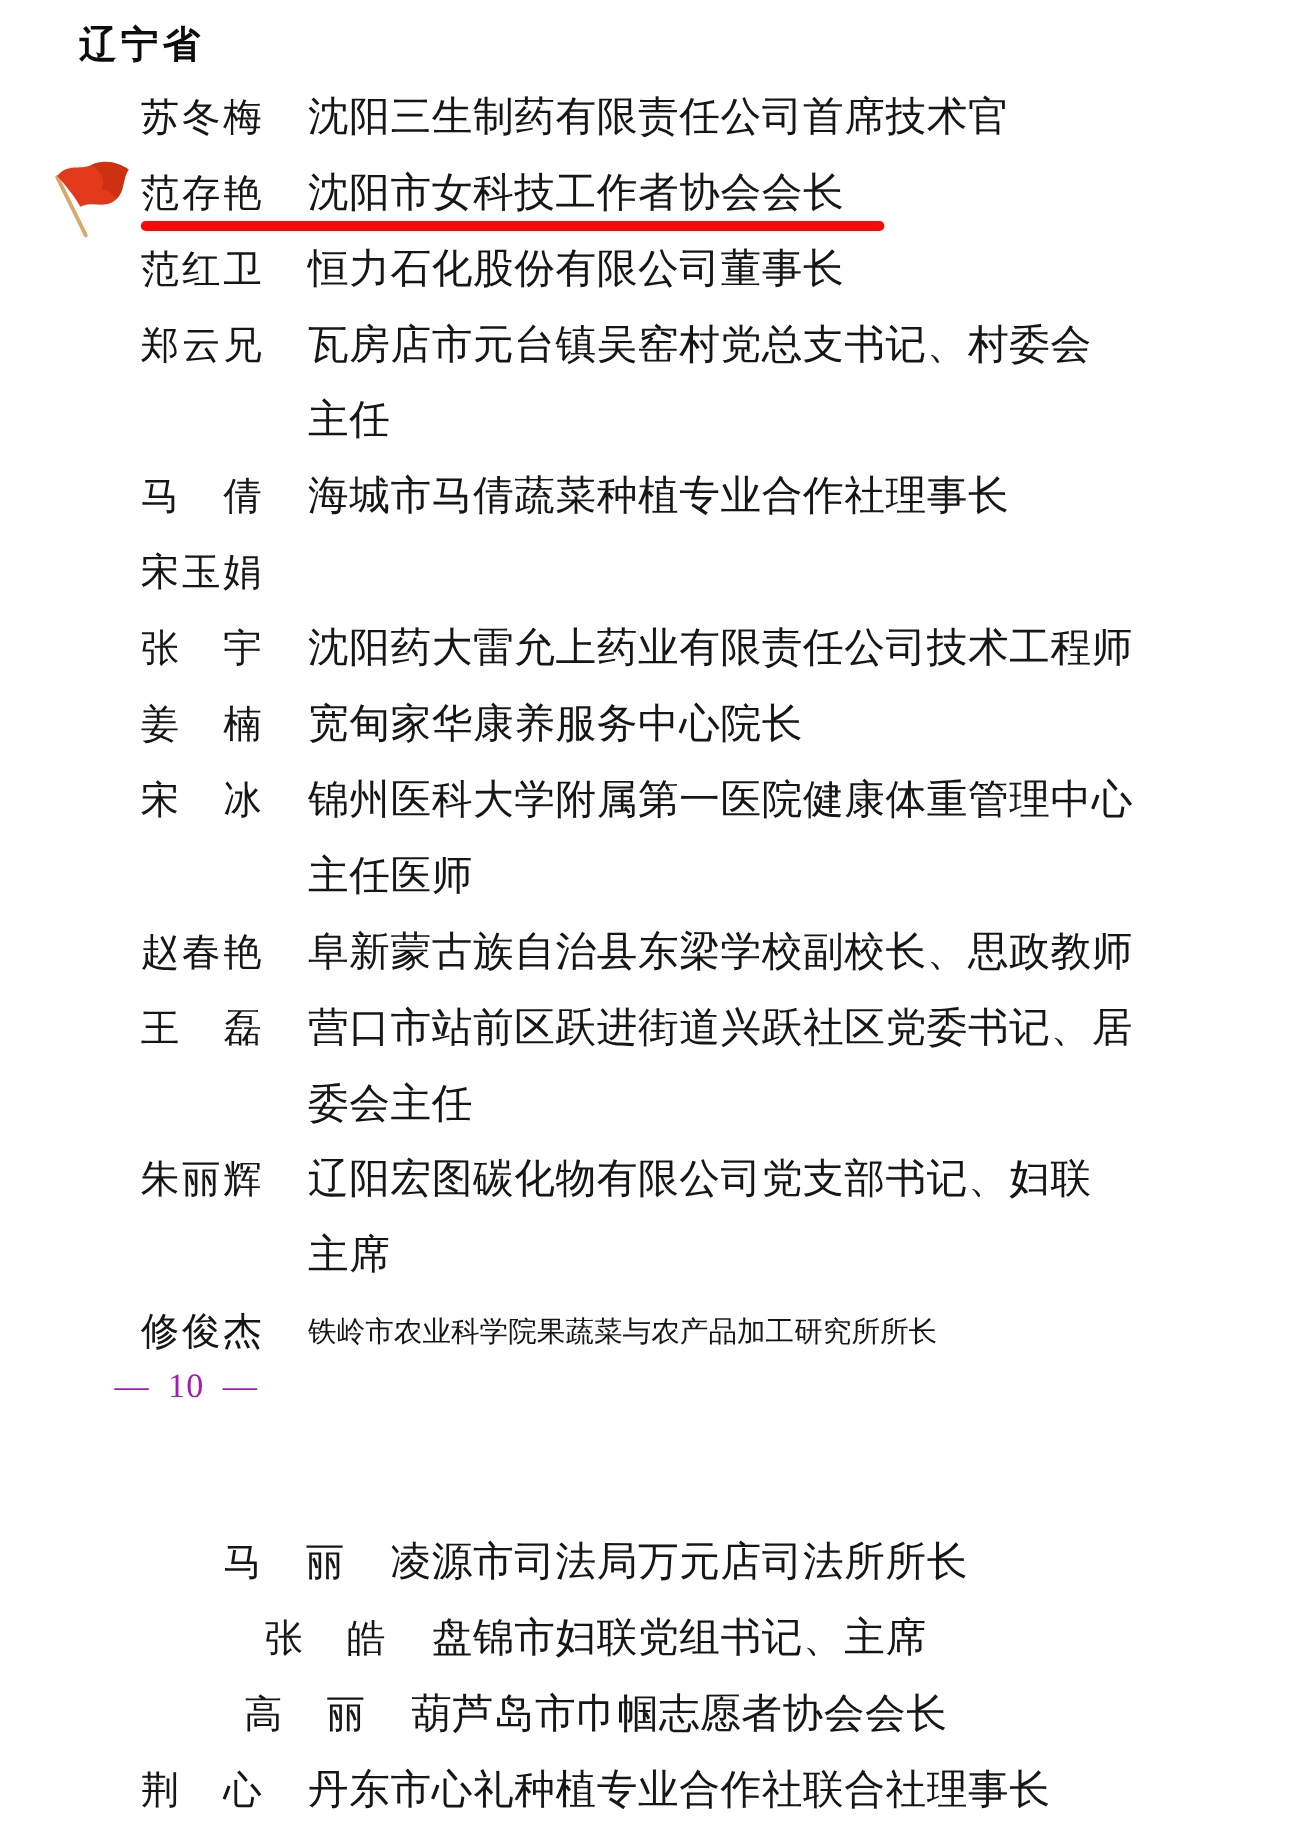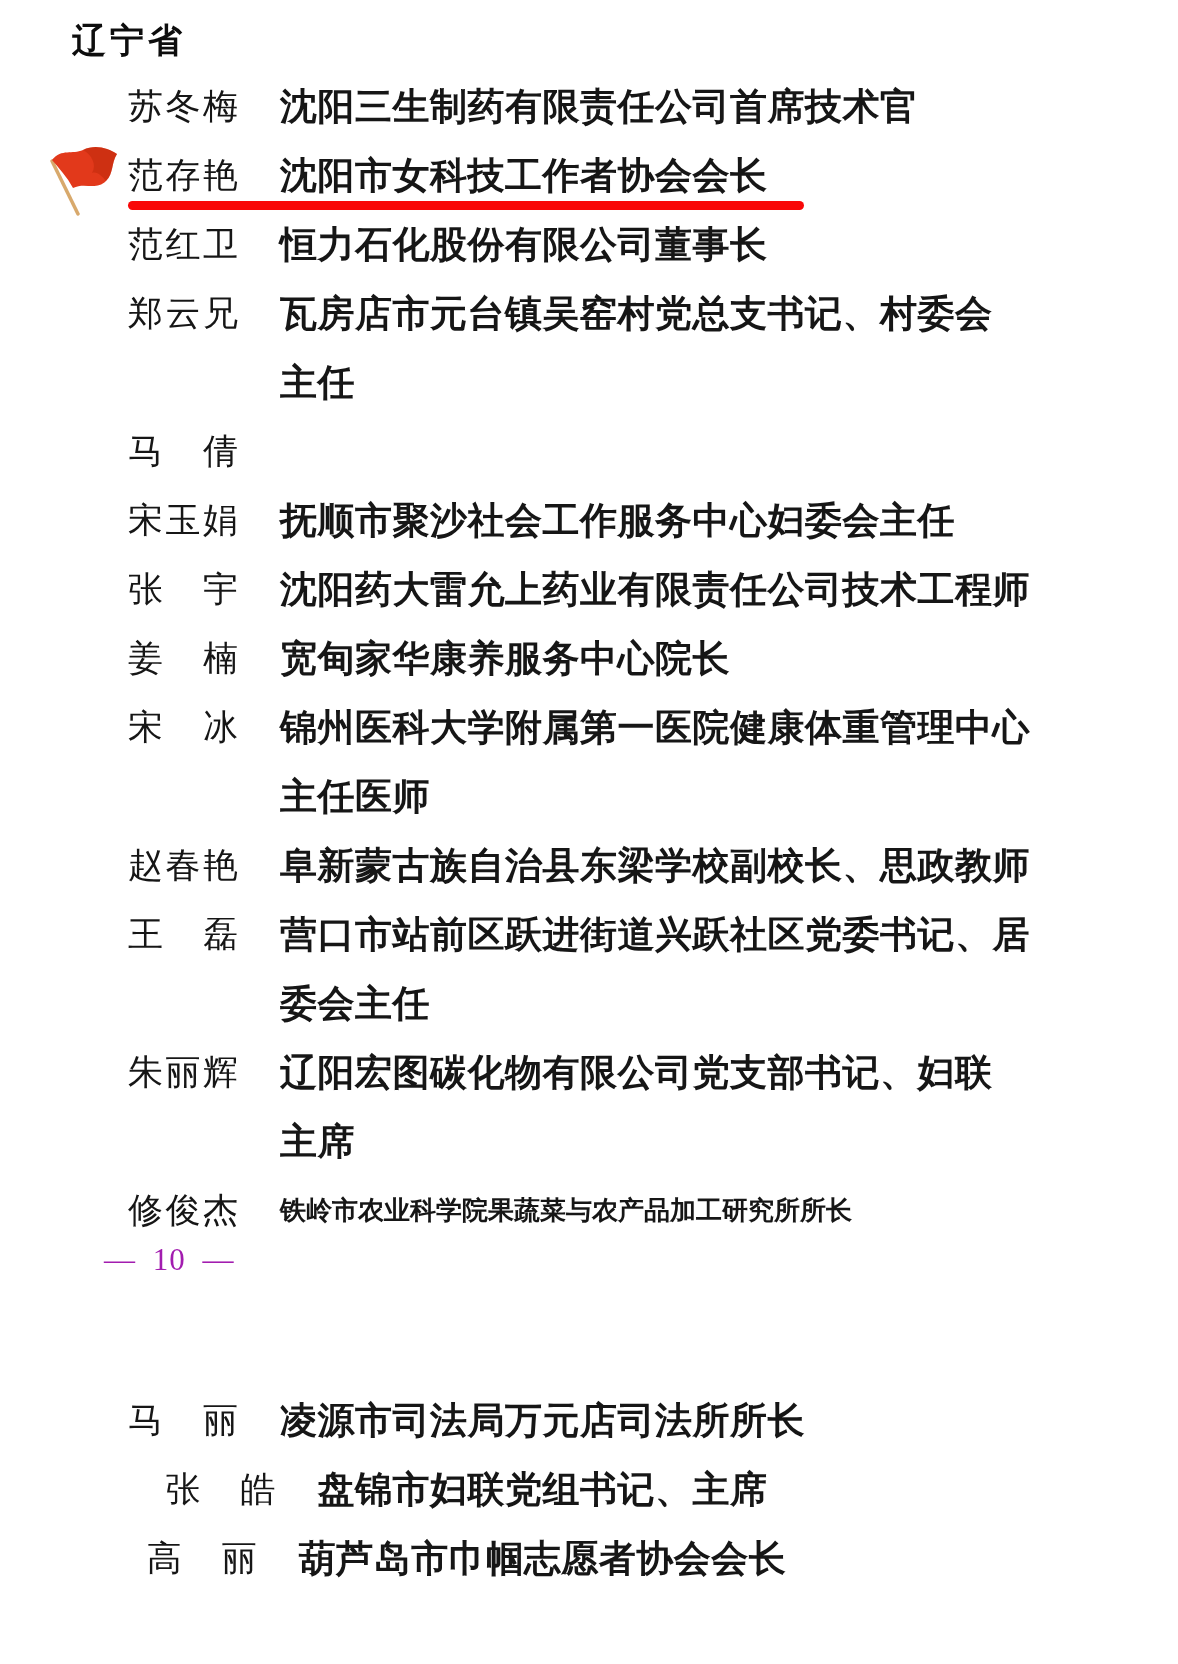--- a/index.html
+++ b/index.html
@@ -45,21 +45,20 @@
     text-align-last: justify;
     color: #161616;
   }
   .title {
     margin-left: 42px;
     font-size: 37px;
     line-height: 69px;
     letter-spacing: 0.5px;
     white-space: pre-line;
     color: #161616;
-    font-weight: bold;
   }
   .entry.tight .title {
     font-size: 26px;
     letter-spacing: 0;
   }
   .flag, .underline { display: none; }
   .entry.highlighted .flag {
     display: block;
     position: absolute;
     left: -86px;
@@ -118,25 +117,25 @@
   </div>
       <div class="entry">
 
     <span class="name">郑云兄</span>
     <span class="title">瓦房店市元台镇吴窑村党总支书记、村委会
 主任</span>
   </div>
       <div class="entry">
 
     <span class="name">马　倩</span>
+    <span class="title">海城市马倩蔬菜种植专业合作社理事长</span>
   </div>
       <div class="entry">
 
     <span class="name">宋玉娟</span>
-    <span class="title">抚顺市聚沙社会工作服务中心妇委会主任</span>
   </div>
       <div class="entry">
 
     <span class="name">张　宇</span>
     <span class="title">沈阳药大雷允上药业有限责任公司技术工程师</span>
   </div>
       <div class="entry">
 
     <span class="name">姜　楠</span>
     <span class="title">宽甸家华康养服务中心院长</span>
@@ -182,14 +181,19 @@
       <div class="entry">
 
     <span class="name">张　皓</span>
     <span class="title">盘锦市妇联党组书记、主席</span>
   </div>
       <div class="entry">
 
     <span class="name">高　丽</span>
     <span class="title">葫芦岛市巾帼志愿者协会会长</span>
   </div>
+      <div class="entry">
+
+    <span class="name">荆　心</span>
+    <span class="title">丹东市心礼种植专业合作社联合社理事长</span>
+  </div>
     </div>
 </div>
 
 </body></html>

